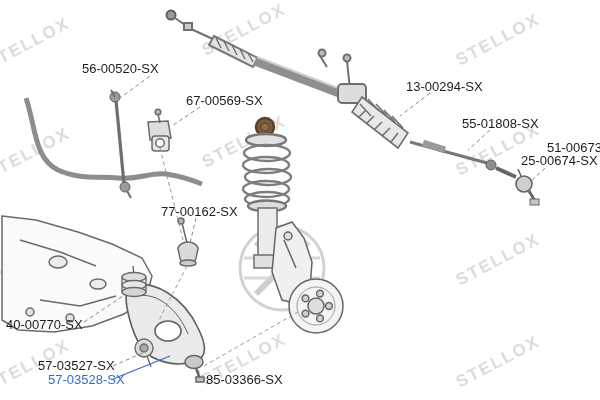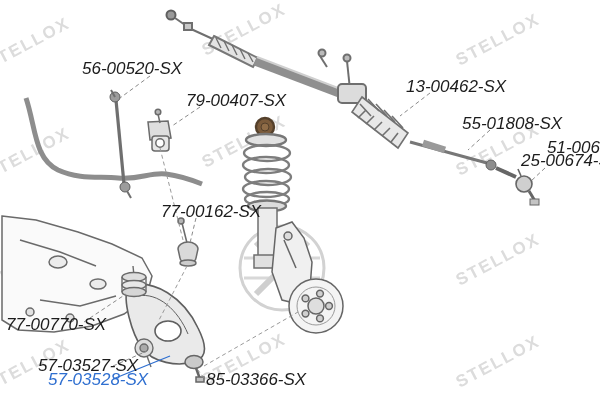--- a/index.html
+++ b/index.html
@@ -15,22 +15,22 @@
   }
   .wm-layer{position:absolute;inset:0;z-index:0;pointer-events:none;}
   .wm{
     position:absolute;transform:rotate(-28deg);
     font-size:17px;font-weight:700;letter-spacing:2px;
     color:var(--watermark);opacity:.85;white-space:nowrap;
   }
   .logo-wm{position:absolute;left:230px;top:216px;}
   .draw{position:absolute;inset:0;z-index:1;}
   .part-label{
-    position:absolute;z-index:2;font-size:17px;line-height:12px;
-    color:var(--label_text);white-space:nowrap;cursor:pointer;font-style:italic;
+    position:absolute;z-index:2;font-size:13px;line-height:12px;
+    color:var(--label_text);white-space:nowrap;cursor:pointer;
   }
   .part-label.highlight{color:var(--highlight);padding-left:10px;}
 </style>
 </head>
 <body>
 
 <div class="stage">
 
   <div class="wm-layer">
     <span class="wm" style="left:-18px;top:34px">STELLOX</span>
@@ -199,24 +199,24 @@
       <path d="M545,168 L530,182"></path>
       <path d="M196,218 L190,243"></path>
       <path d="M84,322 L126,294"></path>
       <path d="M113,366 L147,351"></path>
       <path d="M204,378 L197,369"></path>
     </g>
     <path d="M113,379 L170,356" stroke="#2f6fd0" stroke-width="1.3" fill="none"></path>
   </svg>
 
   <div class="part-label" style="left:82px;top:63px">56-00520-SX</div>
-  <div class="part-label" style="left:186px;top:95px">79-00407-SX</div>
-  <div class="part-label" style="left:406px;top:81px">13-00462-SX</div>
+  <div class="part-label" style="left:186px;top:95px">67-00569-SX</div>
+  <div class="part-label" style="left:406px;top:81px">13-00294-SX</div>
   <div class="part-label" style="left:462px;top:118px">55-01808-SX</div>
   <div class="part-label" style="left:547px;top:142px">51-00673-SX</div>
   <div class="part-label" style="left:521px;top:155px">25-00674-SX</div>
   <div class="part-label" style="left:161px;top:206px">77-00162-SX</div>
-  <div class="part-label" style="left:6px;top:319px">77-00770-SX</div>
+  <div class="part-label" style="left:6px;top:319px">40-00770-SX</div>
   <div class="part-label" style="left:38px;top:360px">57-03527-SX</div>
   <div class="part-label highlight" style="left:38px;top:374px">57-03528-SX</div>
   <div class="part-label" style="left:206px;top:374px">85-03366-SX</div>
 
 </div>
 
 </body></html>

